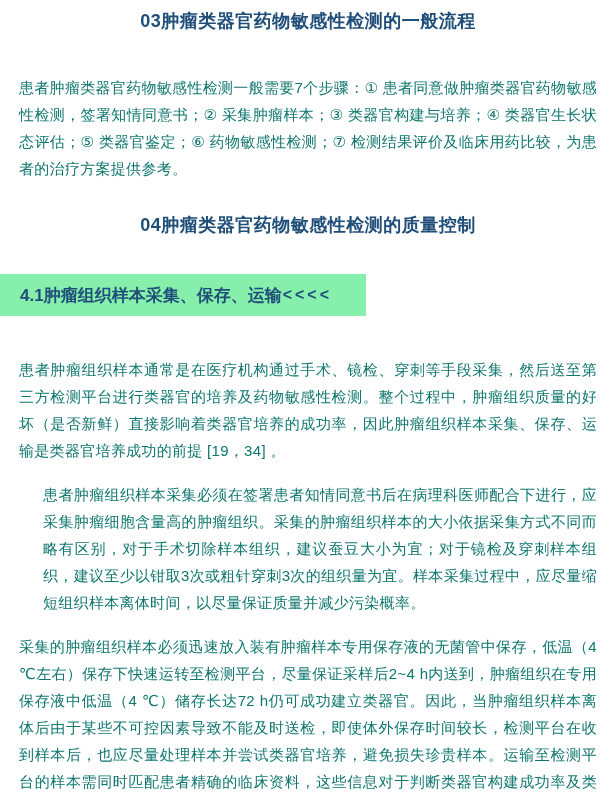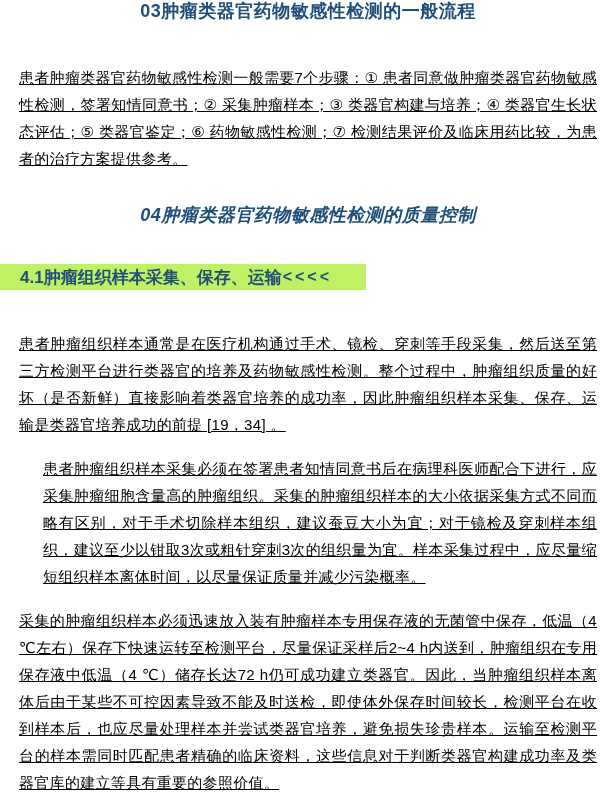--- a/index.html
+++ b/index.html
@@ -20,43 +20,42 @@
   .section-title {
     margin: 0;
     padding: 0 19px;
     text-align: center;
     color: #1f4e79;
     font-size: 18px;
     line-height: 22px;
     font-weight: bold;
     letter-spacing: 0.5px;
   }
-  .title-03 { }
-  .title-04 { margin-top: 32px; font-style: italic; }
+  .title-03 { padding-top: 10px; }
+  .title-04 { margin-top: 32px; }
   .para {
     margin: 0;
     padding: 0 19px;
-    color: #000000;
+    color: #0f766e;
     font-size: 15px;
     line-height: 27px;
     text-align: justify;
     text-justify: inter-ideograph;
     letter-spacing: 0.3px;
-    text-decoration: underline;
   }
   .para-1 { margin-top: 42px; }
   .para-2 { margin-top: 19px; text-indent: 2em; }
   .para-3 { margin-top: 40px; }
   .para-4 { margin-top: 17px; padding-left: 43px; }
   .para-5 { margin-top: 17px; }
   .highlight-bar {
     margin-top: 38px;
     width: 366px;
-    height: 26px;
-    background: #bef264;
+    height: 42px;
+    background: #86efac;
     display: flex;
     align-items: center;
     padding-left: 20px;
     box-sizing: border-box;
   }
   .highlight-bar .bar-title {
     color: #1f4e79;
     font-size: 17px;
     font-weight: bold;
     white-space: nowrap;

